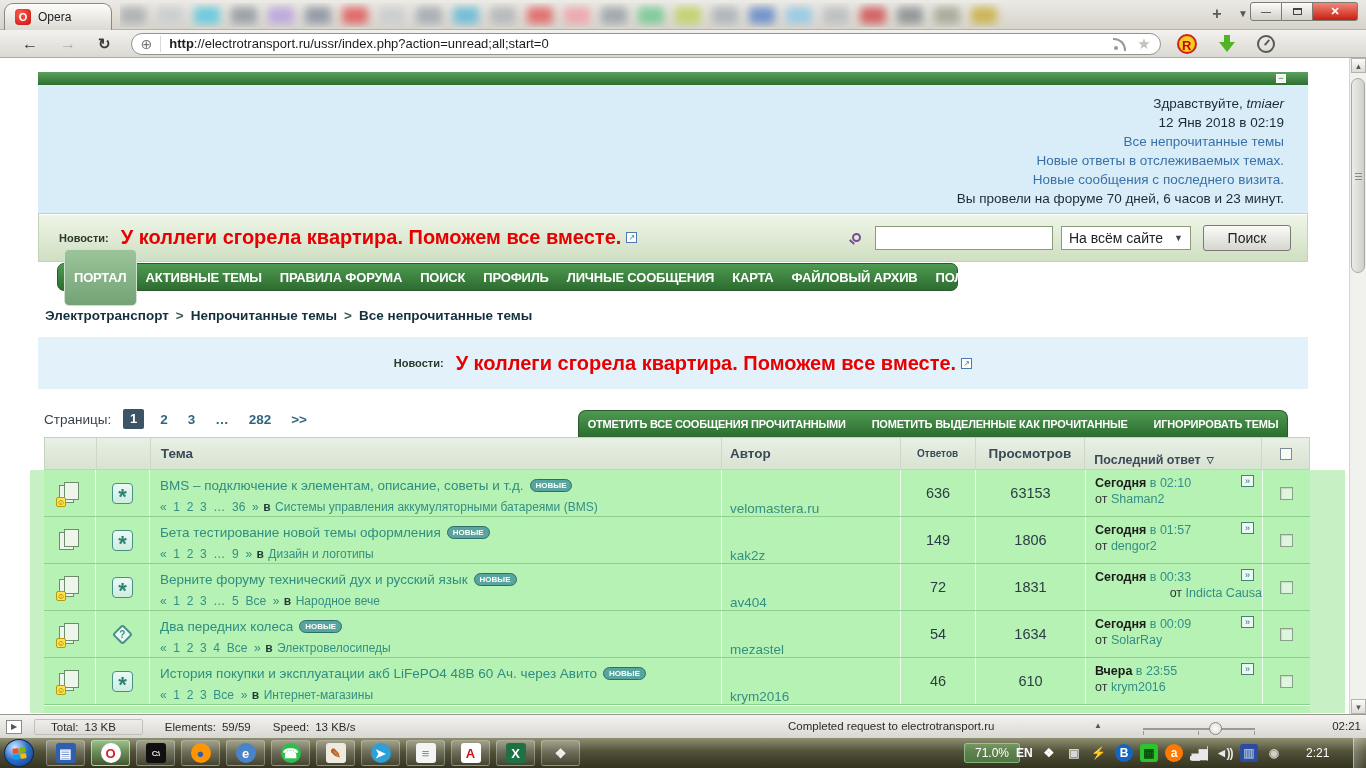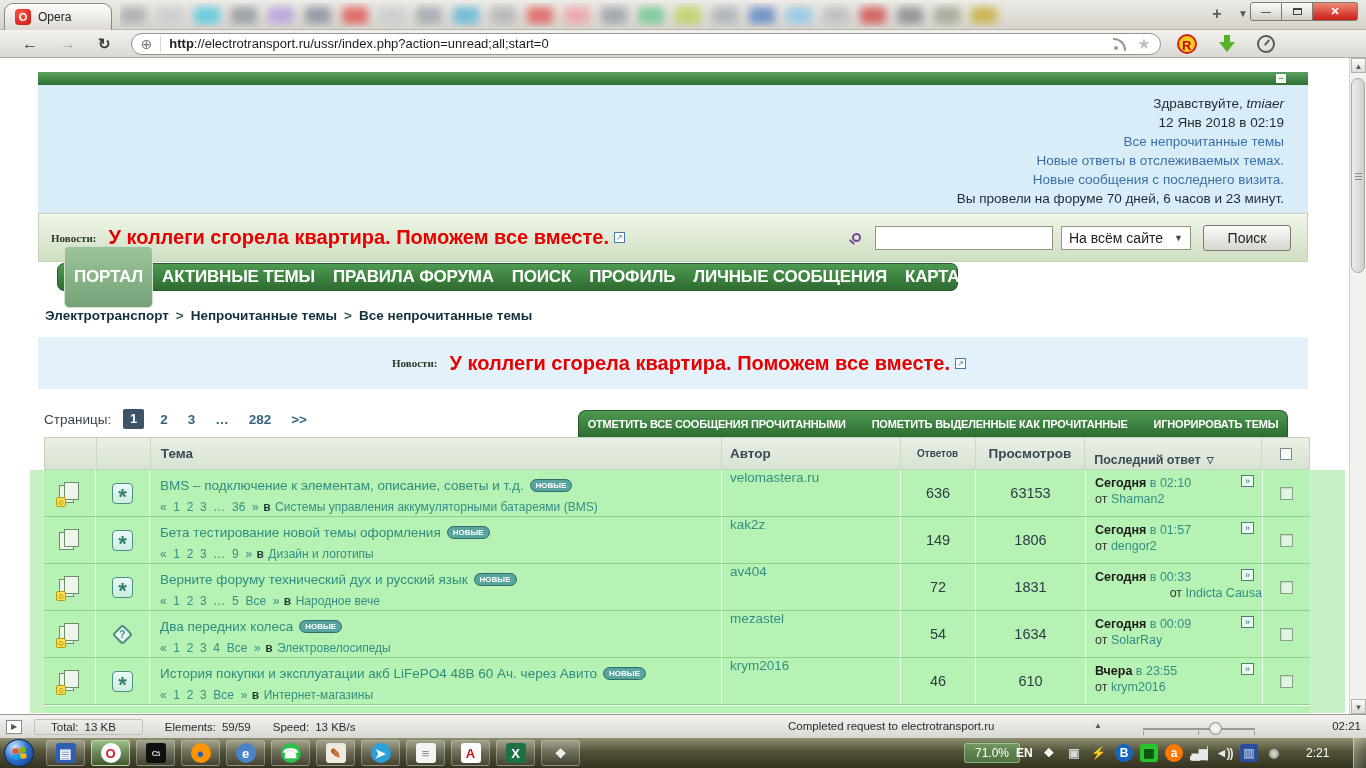--- a/index.html
+++ b/index.html
@@ -70,40 +70,40 @@
     border:1px solid #fff; color:#2e6f31; font-size:9px; line-height:6px; text-align:center; }
 
   .bluepanel { position:absolute; left:38px; top:27px; width:1270px; height:128px; background:#d9edf8;
     text-align:right; padding:9px 24px 0 0; font-size:13.5px; line-height:19px; color:#1c2b33; }
   .bluepanel .lnk { color:#3a70a8; }
   .bluepanel i { font-style:italic; }
 
   .newsbar { position:absolute; left:38px; top:155px; width:1270px; height:49px;
     background:linear-gradient(#f0f5e8,#cfdfc2); border:1px solid #c2d4b4; box-shadow:inset 0 1px 0 #fff;
     display:flex; align-items:center; }
-  .news-label { margin-left:12px; font-size:11px; font-weight:bold; color:#2a3a2a;font-family:Liberation Serif, serif; }
+  .news-label { margin-left:20px; font-size:11px; font-weight:bold; color:#2a3a2a; }
   .news-red { margin-left:12px; font-size:20px; font-weight:bold; color:#e60000; white-space:nowrap; }
   .extlink-ic { display:inline-block; width:11px; height:11px; border:1px solid #4a7ab0; color:#4a7ab0;
     font-size:8px; line-height:9px; text-align:center; margin-left:5px; background:#fff; }
   .spacer { flex:1; }
   .mag-ic { width:9px; height:9px; border:2px solid #7a4a9a; border-radius:50%; position:relative; margin-right:14px; }
   .mag-ic::after { content:""; position:absolute; left:-5px; top:6px; width:6px; height:2px; background:#7a4a9a;
     transform:rotate(40deg); }
   .search-input { width:178px; height:24px; border:1px solid #8a9a7a; background:#fff; font-size:13px; padding:0 5px; }
   .scope-select { margin-left:8px; width:130px; height:24px; border:1px solid #8a9a7a; background:#fff;
     display:flex; align-items:center; font-size:14px; color:#222; padding:0 7px; }
   .scope-select .arr { margin-left:auto; font-size:9px; color:#444; }
   .search-btn { margin-left:12px; width:88px; height:26px; border:1px solid #7a7a72; border-radius:3px;
     background:linear-gradient(#fafaf8,#d6d6d0); font-size:14px; color:#222; text-align:center; line-height:24px;
     margin-right:16px; }
 
   .mainnav { position:absolute; left:57px; top:205px; width:901px; height:28px;
     background:linear-gradient(#4e9a51,#2d6c30); border:1px solid #2a5a2c; border-radius:7px;
     display:flex; align-items:center; padding:0 6px; }
-  .nav-item { color:#fff; font-size:17px; font-weight:bold; letter-spacing:-0.2px; padding:20px 9px;
+  .nav-item { color:#fff; font-size:13px; font-weight:bold; letter-spacing:-0.2px; padding:20px 9px;
     white-space:nowrap; }
   .nav-item.active { background:linear-gradient(#9cc49a,#74a276); border:1px solid #cfe2cd; border-radius:5px; }
 
   .breadcrumb { position:absolute; left:45px; top:250px; font-size:13.5px; font-weight:bold; color:#14303c; }
   .breadcrumb .sep { margin:0 7px; color:#3a5a4a; }
 
   .newsstrip { position:absolute; left:38px; top:279px; width:1270px; height:52px; background:#e3f2fa;
     display:flex; align-items:center; justify-content:center; }
 
   .pagerow { position:absolute; left:44px; top:350px; height:22px; display:flex; align-items:center;
@@ -122,21 +122,21 @@
 
   .forumtable { position:absolute; left:44px; top:379px; width:1266px; }
   .thead { display:flex; height:33px; background:linear-gradient(#e9efe5,#d7e3d1); border:1px solid #c5d2bf;
     font-size:13.5px; font-weight:bold; color:#394a57; align-items:center; }
   .thead .c { border-right:1px solid #cdd9c8; height:100%; display:flex; align-items:center; }
   .trow { display:flex; height:47px; background:#b6f2b3; border-bottom:1px solid #8ed08b; }
   .trow .c { border-right:1px solid rgba(255,255,255,.75); height:100%; }
   .c1 { width:52px; display:flex; align-items:center; justify-content:center; }
   .c2 { width:54px; display:flex; align-items:center; justify-content:center; }
   .c3 { width:572px; padding:6px 0 0 10px; }
-  .c4 { width:179px; display:flex; align-items:flex-start; padding-left:8px; font-size:13.5px; }
+  .c4 { width:179px; display:flex; align-items:flex-end; padding-left:8px; font-size:13.5px; }
   .c5 { width:75px; }
   .c6 { width:110px; }
   .c5,.c6 { display:flex; align-items:center; justify-content:center; font-size:14.5px; color:#2c3b46; }
   .c7 { width:177px; padding:6px 0 0 9px; position:relative; font-size:12.5px; }
   .c8 { width:47px; display:flex; align-items:center; justify-content:center; border-right:none !important; }
   .tlink { color:#2f8d80; font-size:13.5px; }
   .pages { color:#348f85; font-size:12px; white-space:pre; }
   .in-label { color:#1e3b35; font-weight:bold; font-size:12px; }
   .cat-link { color:#348f85; font-size:12px; }
   .author-link { color:#348f85; }

